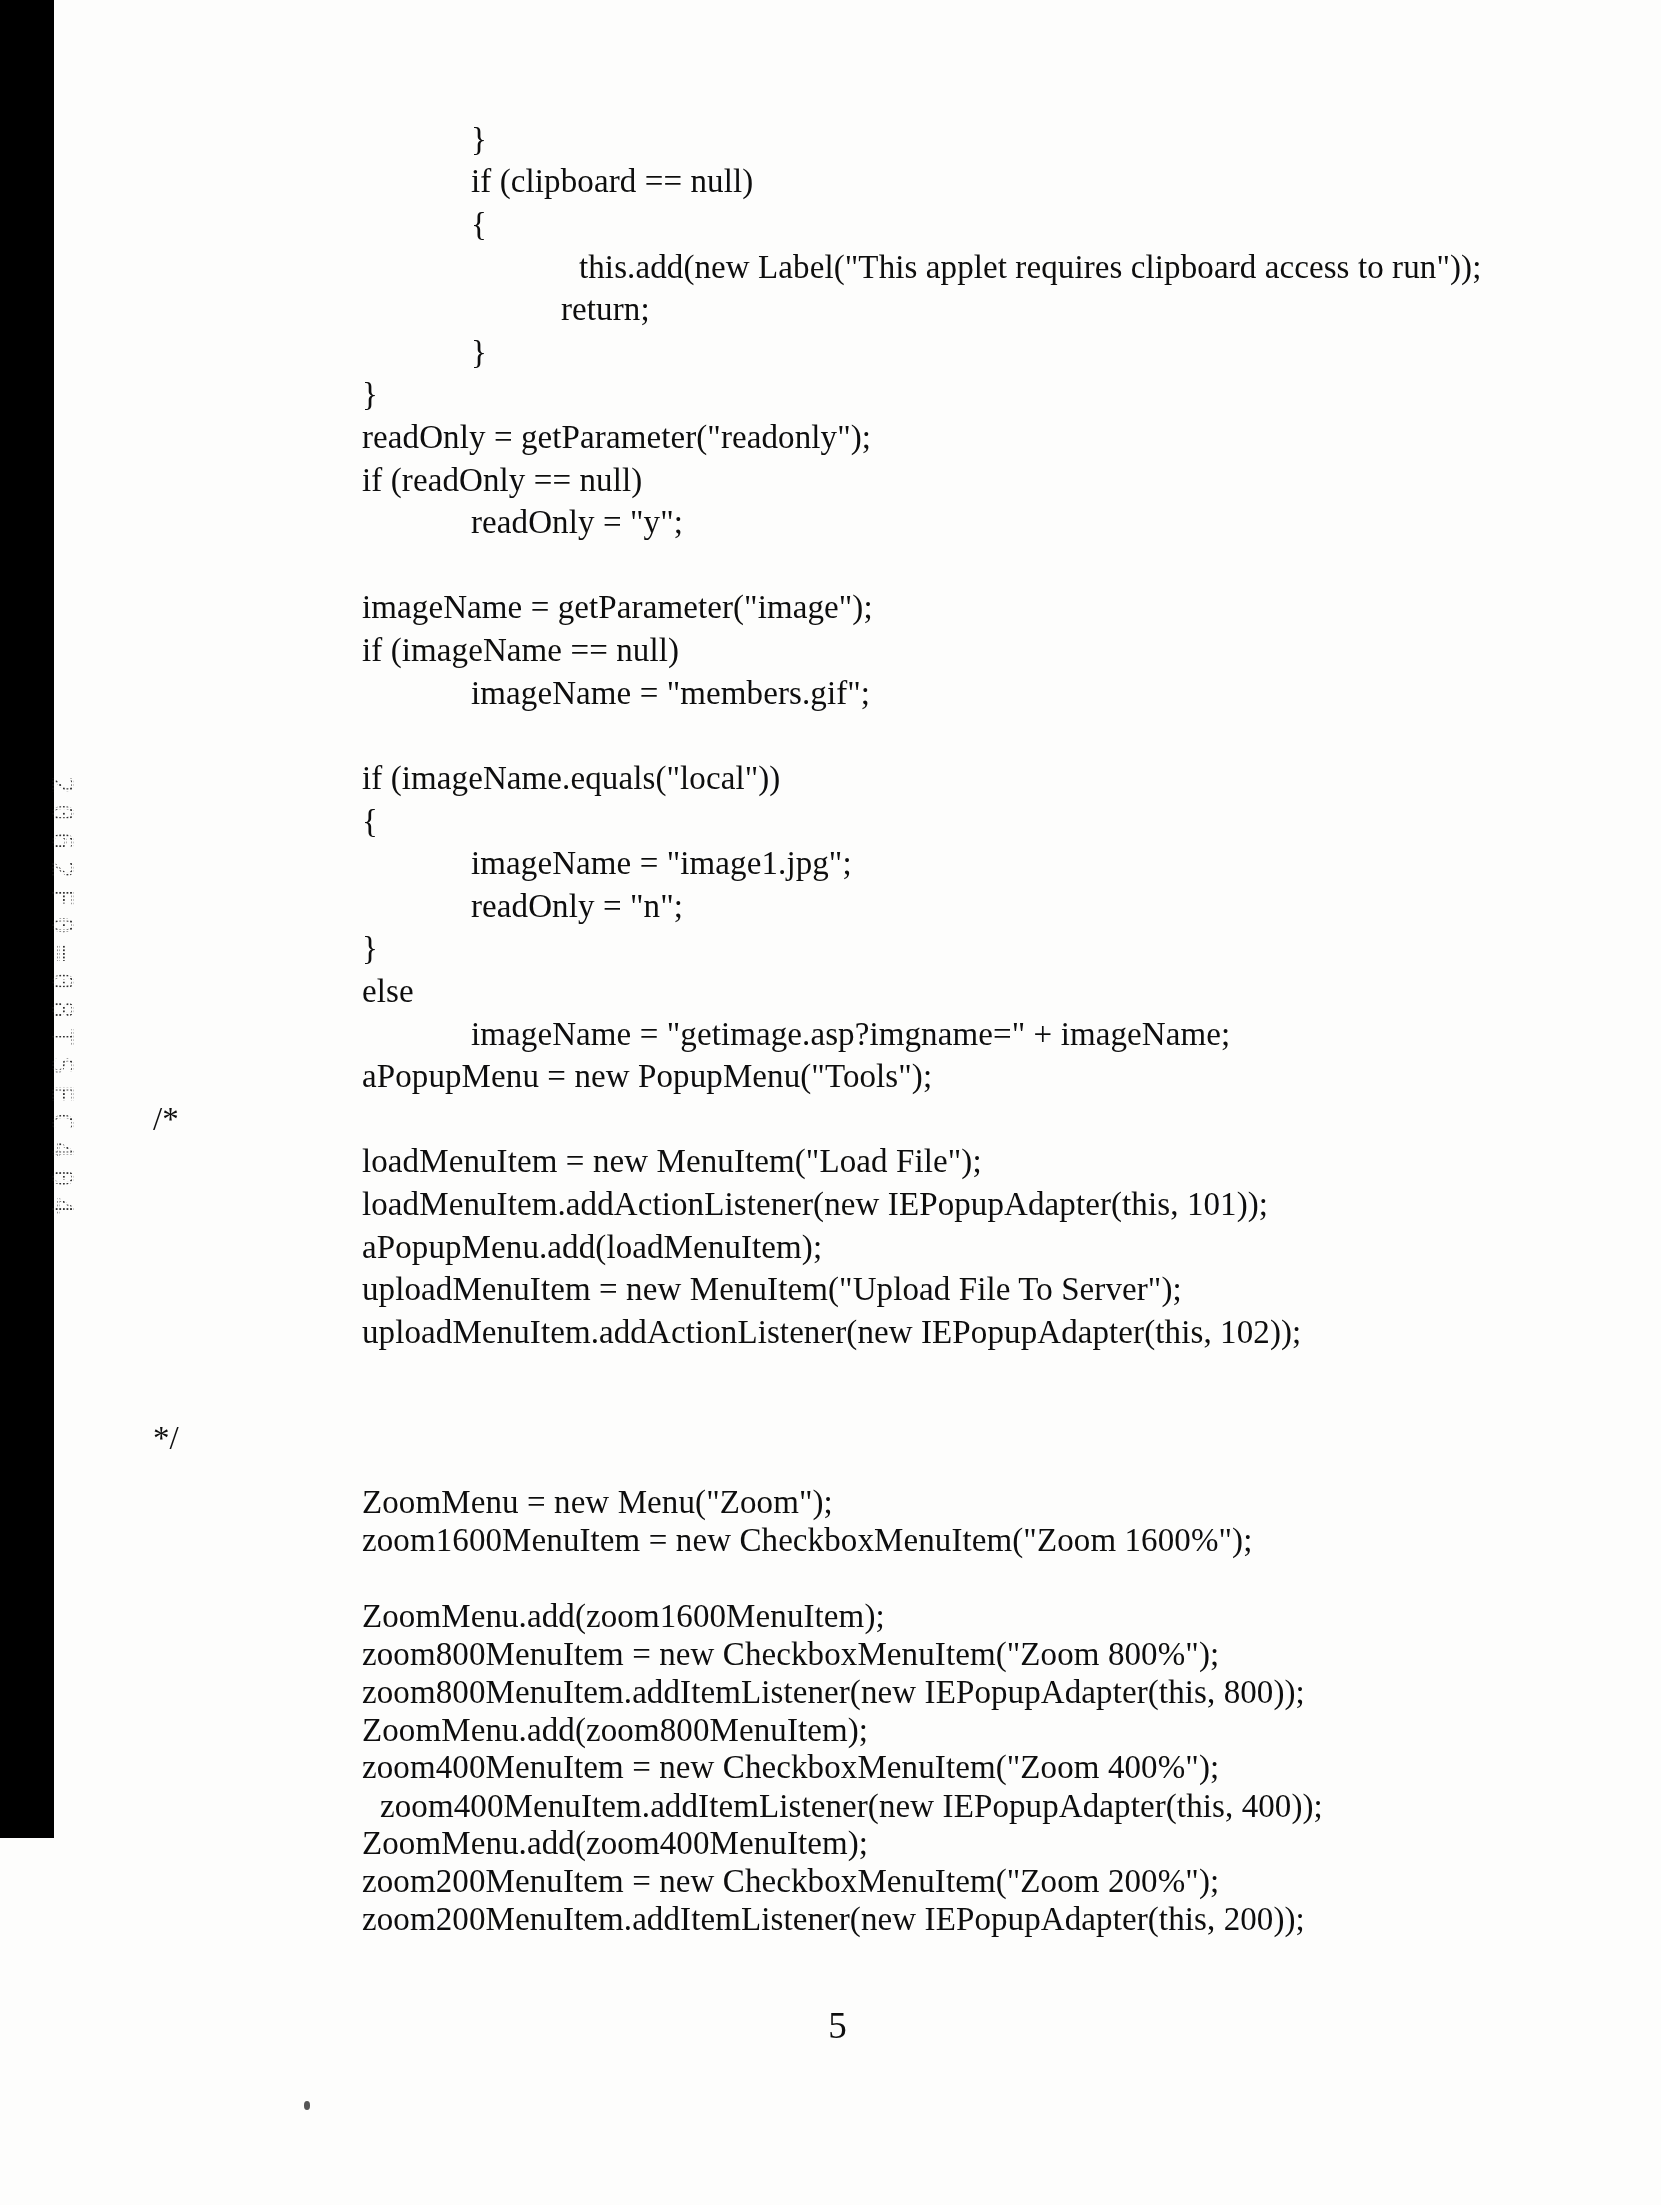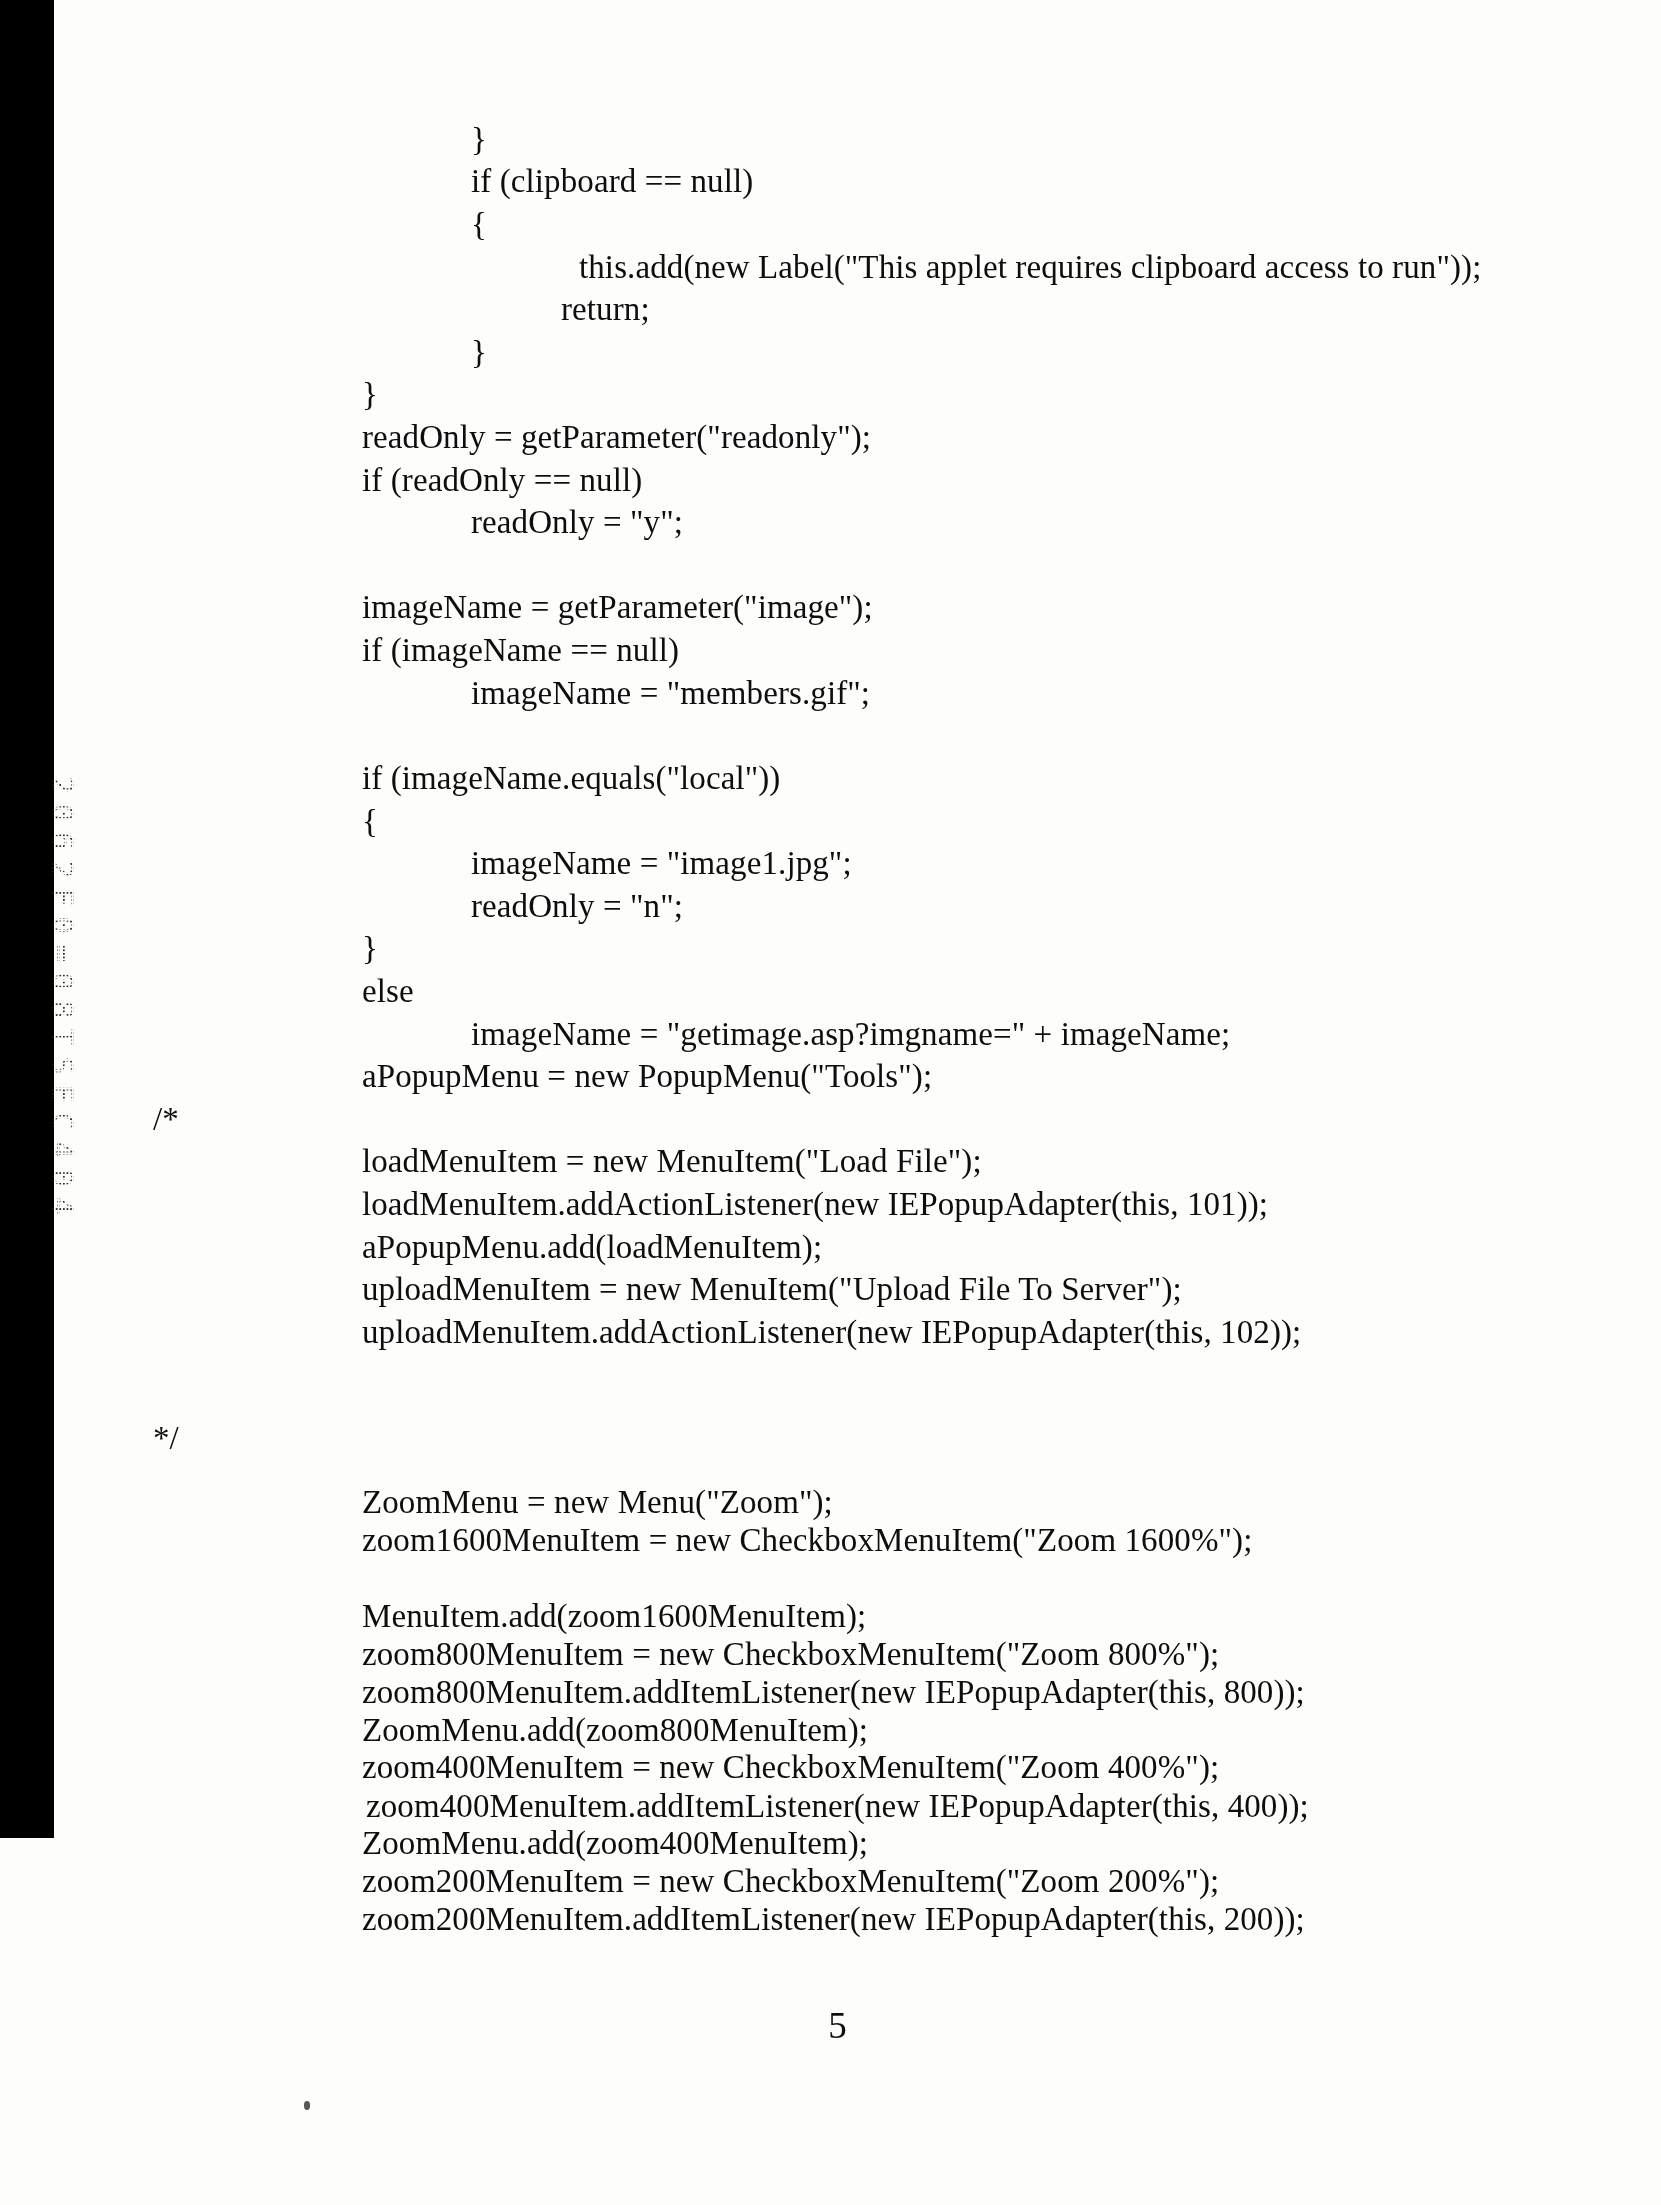--- a/index.html
+++ b/index.html
@@ -91,26 +91,26 @@
   <div class="code-line" style="left:362px;top:1058px">aPopupMenu = new PopupMenu("Tools");</div>
   <div class="code-line" style="left:153px;top:1101px">/*</div>
   <div class="code-line" style="left:362px;top:1143px">loadMenuItem = new MenuItem("Load File");</div>
   <div class="code-line" style="left:362px;top:1186px">loadMenuItem.addActionListener(new IEPopupAdapter(this, 101));</div>
   <div class="code-line" style="left:362px;top:1229px">aPopupMenu.add(loadMenuItem);</div>
   <div class="code-line" style="left:362px;top:1271px">uploadMenuItem = new MenuItem("Upload File To Server");</div>
   <div class="code-line" style="left:362px;top:1314px">uploadMenuItem.addActionListener(new IEPopupAdapter(this, 102));</div>
   <div class="code-line" style="left:153px;top:1420px">*/</div>
   <div class="code-line" style="left:362px;top:1484px">ZoomMenu = new Menu("Zoom");</div>
   <div class="code-line" style="left:362px;top:1522px">zoom1600MenuItem = new CheckboxMenuItem("Zoom 1600%");</div>
-  <div class="code-line" style="left:362px;top:1598px">MenuItem.add(zoom1600MenuItem);</div>
+  <div class="code-line" style="left:362px;top:1598px">ZoomMenu.add(zoom1600MenuItem);</div>
   <div class="code-line" style="left:362px;top:1636px">zoom800MenuItem = new CheckboxMenuItem("Zoom 800%");</div>
   <div class="code-line" style="left:362px;top:1674px">zoom800MenuItem.addItemListener(new IEPopupAdapter(this, 800));</div>
   <div class="code-line" style="left:362px;top:1712px">ZoomMenu.add(zoom800MenuItem);</div>
   <div class="code-line" style="left:362px;top:1749px">zoom400MenuItem = new CheckboxMenuItem("Zoom 400%");</div>
-  <div class="code-line" style="left:366px;top:1788px">zoom400MenuItem.addItemListener(new IEPopupAdapter(this, 400));</div>
+  <div class="code-line" style="left:380px;top:1788px">zoom400MenuItem.addItemListener(new IEPopupAdapter(this, 400));</div>
   <div class="code-line" style="left:362px;top:1825px">ZoomMenu.add(zoom400MenuItem);</div>
   <div class="code-line" style="left:362px;top:1863px">zoom200MenuItem = new CheckboxMenuItem("Zoom 200%");</div>
   <div class="code-line" style="left:362px;top:1901px">zoom200MenuItem.addItemListener(new IEPopupAdapter(this, 200));</div>
 
   <div class="page-number">5</div>
 
   <div class="speck"></div>
 
 </div>
 

